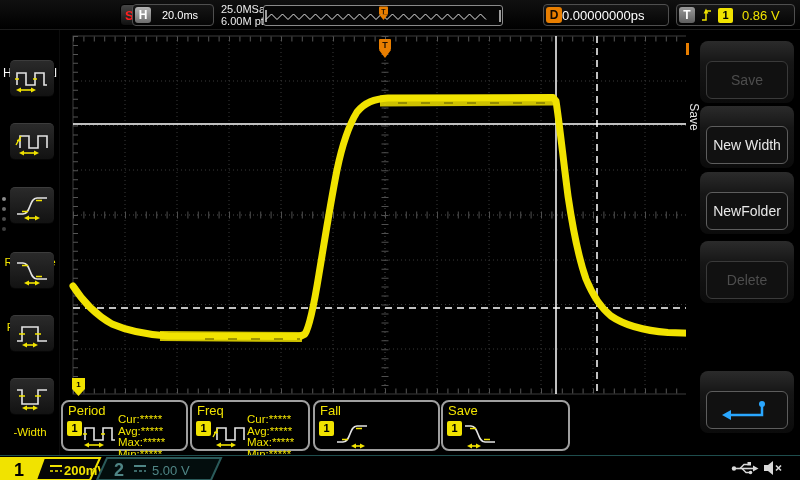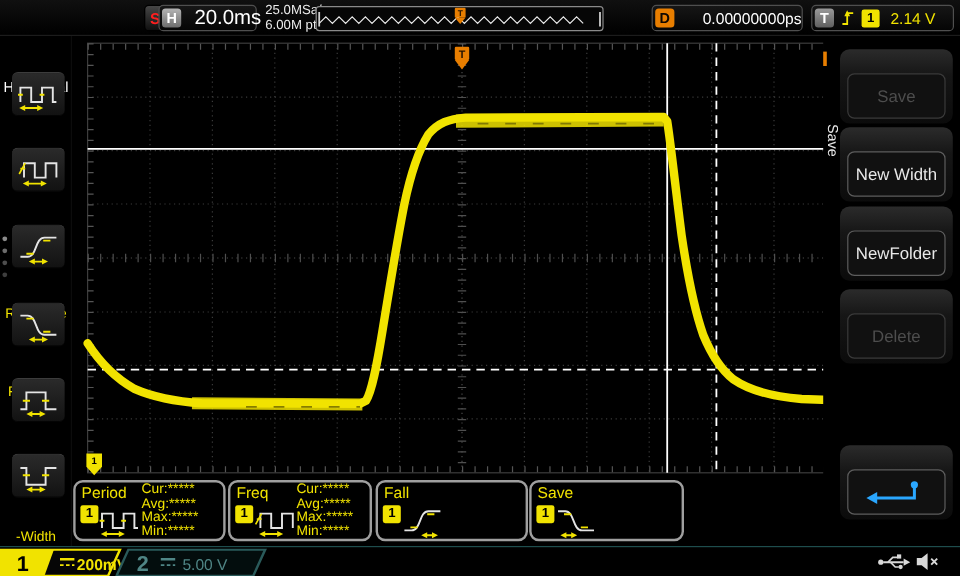--- a/index.html
+++ b/index.html
@@ -18,22 +18,22 @@
   .infobox{position:absolute;top:4px;height:22px;border-radius:4px;background:linear-gradient(#161616,#050505);
            border:1px solid #4f4f4f;display:flex;align-items:center;}
   #hbox{left:132px;width:82px;}
   #dbox{left:543px;width:126px;}
   #tbox{left:676px;width:119px;}
   .badge{width:16px;height:16px;border-radius:3px;margin-left:2px;flex:0 0 auto;
          font-weight:bold;font-size:12px;text-align:center;line-height:16px;}
   #h-badge{background:linear-gradient(#b5b5b5,#6d6d6d);color:#fff;}
   #d-badge{background:#e87e00;color:#100800;}
   #t-badge{background:linear-gradient(#9a9a9a,#5f5f5f);color:#fff;}
-  #timebase{color:#fff;font-size:17px;margin-left:11px;}
-  #delay{color:#fff;font-size:13px;flex:1;text-align:right;}
+  #timebase{color:#fff;font-size:11px;margin-left:11px;}
+  #delay{color:#fff;font-size:13px;flex:1;text-align:left;}
   #trig-src{width:15px;height:15px;border-radius:2px;background:#f1e300;color:#000;
             font-weight:bold;font-size:11px;text-align:center;line-height:15px;margin-left:5px;}
   #trig-level{color:#f1e300;font-size:13px;margin-left:9px;}
   #samplerate{position:absolute;left:221px;top:3px;color:#ececec;font-size:11px;line-height:12px;}
   #preview{position:absolute;left:263px;top:5px;width:240px;height:21px;border:1px solid #8a8a8a;
            border-radius:3px;background:#060606;}
 
   
   #leftbar{position:absolute;left:0;top:30px;width:60px;height:425px;background:#000;border-right:1px solid #0c0c0c;}
   #left-title{position:absolute;left:0;top:36px;width:60px;text-align:center;color:#fff;font-size:12px;}
@@ -54,21 +54,21 @@
             background:#111;border:1px solid #5d5d5d;color:#e8e8e8;font-size:14px;
             display:flex;align-items:center;justify-content:center;}
   .menu-btn.disabled{color:#4d4d4d;border-color:#3a3a3a;}
 
   
   .meas-box{position:absolute;top:400px;height:51px;background:#000;border:2px solid #9f9f9f;border-radius:8px;}
   .meas-name{position:absolute;left:5px;top:1px;color:#f1e300;font-size:13px;}
   .meas-badge{position:absolute;left:4px;top:19px;width:15px;height:15px;border-radius:2px;background:#f1e300;
               color:#000;font-weight:bold;font-size:11px;text-align:center;line-height:15px;}
   .meas-icon{position:absolute;left:19px;top:17px;}
-  .meas-rows{position:absolute;left:55px;top:1px;color:#f1e300;font-size:11.5px;line-height:11.5px;white-space:nowrap;}
+  .meas-rows{position:absolute;left:55px;top:12px;color:#f1e300;font-size:11.5px;line-height:11.5px;white-space:nowrap;}
 
   
   #chbar{position:absolute;left:0;top:455px;width:800px;height:25px;background:#000;border-top:1px solid #1e4d4d;}
 </style>
 </head>
 <body>
 
 <div id="screen">
 
   <svg class="abs" style="left:0;top:0;z-index:1;" width="800" height="480" viewBox="0 0 800 480">
@@ -144,21 +144,21 @@
       <div id="delay">0.00000000ps</div>
     </div>
 
     <div id="tbox" class="infobox">
       <div id="t-badge" class="badge">T</div>
       <svg width="13" height="16" viewBox="0 0 13 16" style="margin-left:5px;">
         <path d="M2 13h4V4h5" fill="none" stroke="#f1e300" stroke-width="1.5"></path>
         <polygon points="3.6,6.5 8.4,6.5 6,1.5" fill="#f1e300"></polygon>
       </svg>
       <div id="trig-src">1</div>
-      <div id="trig-level">2.14 V</div>
+      <div id="trig-level">0.86 V</div>
     </div>
   </div>
 
   <div id="leftbar" style="z-index:2;">
     <div id="left-title">Horizontal</div>
 
     <div class="side-btn" style="top:30px;">
       <svg width="36" height="30" viewBox="0 0 36 30">
         <path d="M3 21V9h9v12h9V9h9v12h3" fill="none" stroke="#e4e4e4" stroke-width="1.6"></path>
         <path d="M1 15h4M19 15h4" stroke="#f1e300" stroke-width="1.6"></path>
@@ -215,21 +215,21 @@
 
     <div class="side-btn" style="top:348px;">
       <svg width="36" height="30" viewBox="0 0 36 30">
         <path d="M3 8h5v14h16V8h9" fill="none" stroke="#e4e4e4" stroke-width="1.6"></path>
         <path d="M5 14h6M21 14h6" stroke="#f1e300" stroke-width="1.6"></path>
         <path d="M11 26h10" stroke="#f1e300" stroke-width="1.6"></path>
         <polygon points="13,23.5 13,28.5 8,26" fill="#f1e300"></polygon>
         <polygon points="19,23.5 19,28.5 24,26" fill="#f1e300"></polygon>
       </svg>
     </div>
-    <div class="side-label" style="top:412px;">-Width</div>
+    <div class="side-label" style="top:396px;">-Width</div>
 
     <div class="dot" style="top:167px;opacity:.9;"></div>
     <div class="dot" style="top:177px;opacity:.7;"></div>
     <div class="dot" style="top:187px;opacity:.5;"></div>
     <div class="dot" style="top:197px;opacity:.4;"></div>
   </div>
 
   <div id="rightmenu" style="z-index:2;"></div>
   <div id="menu-indicator" style="z-index:3;"></div>
   <div id="save-tab-label" style="z-index:3;">Save</div>

